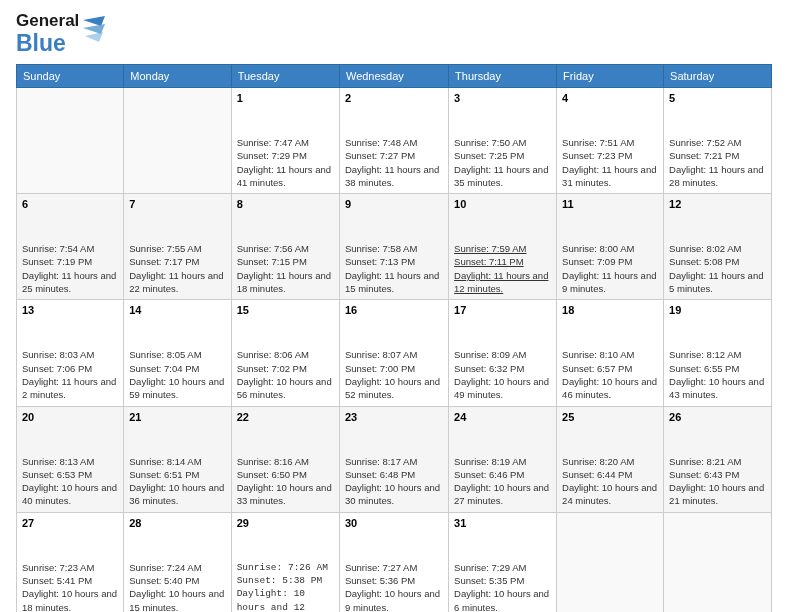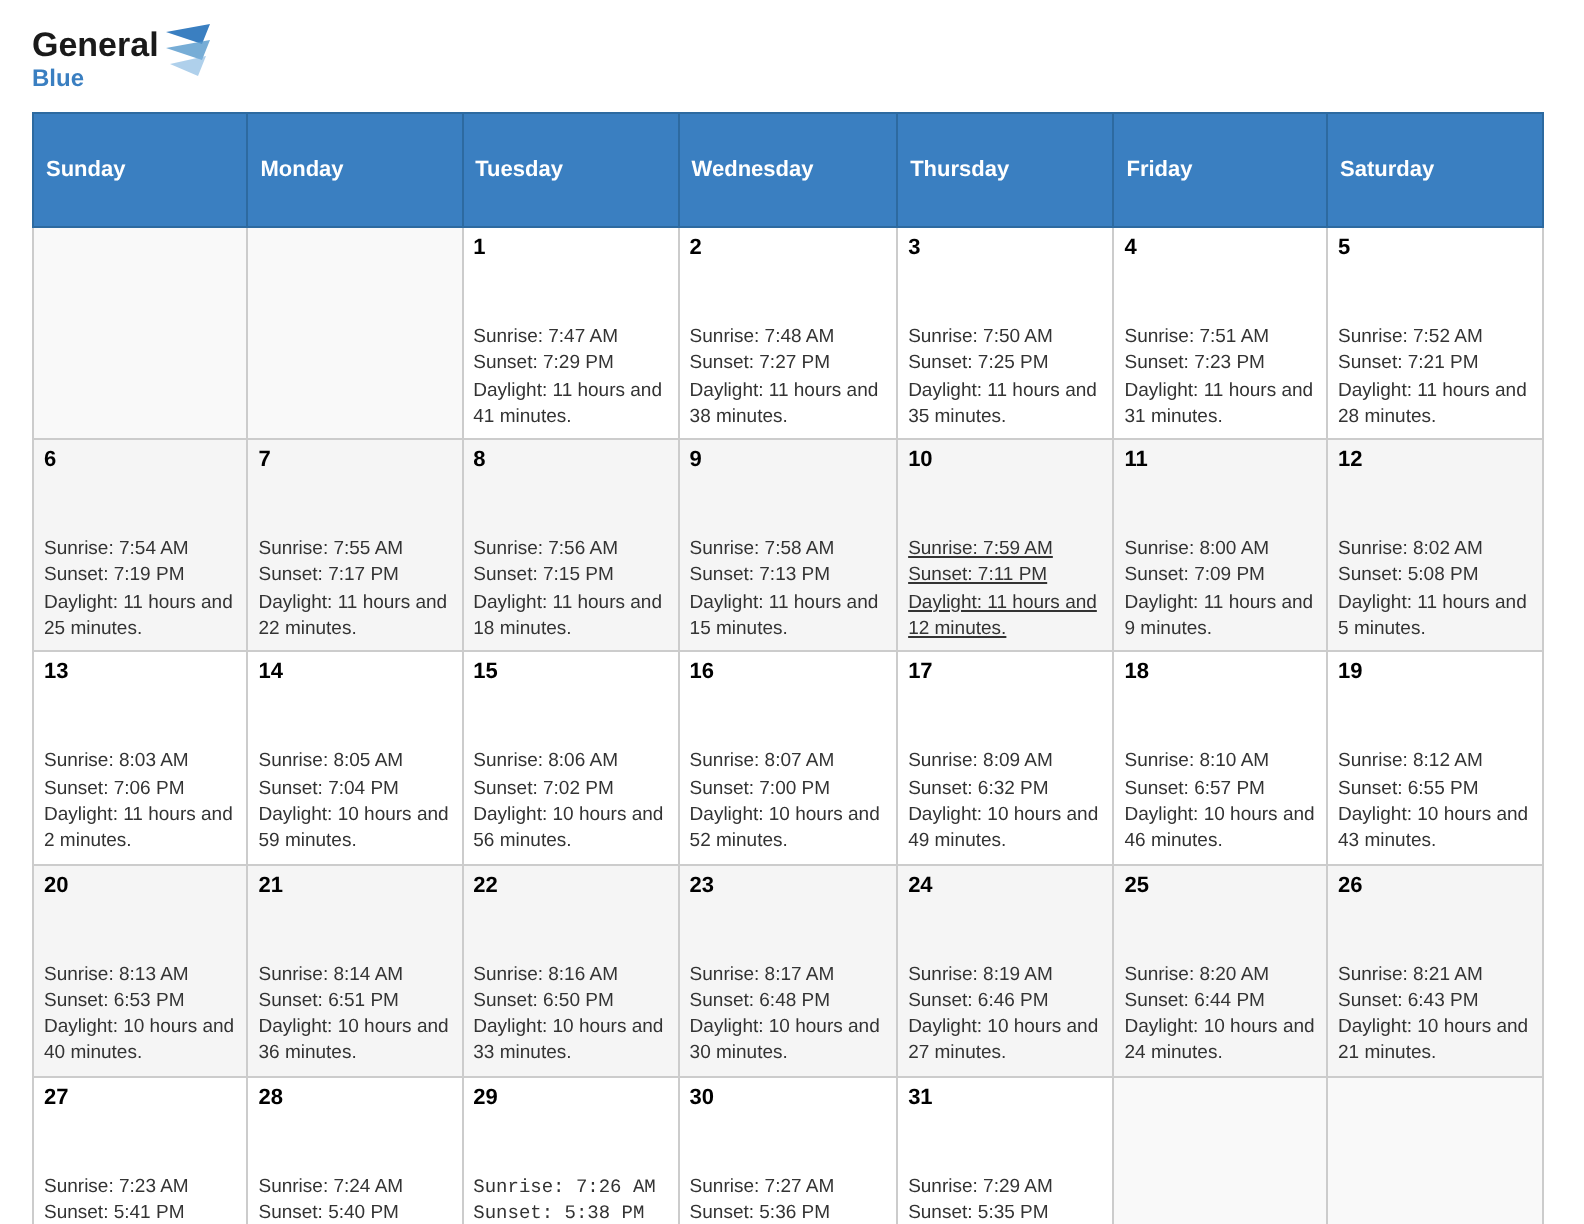--- a/index.html
+++ b/index.html
@@ -37,24 +37,24 @@
       color: #555;
     }
     table {
       width: 100%;
       border-collapse: collapse;
       font-size: 10px;
     }
     thead tr th {
       background: #3a7fc1;
       color: #fff;
-      padding: 22px 6px;
+      padding: 5px 6px;
       text-align: left;
       font-size: 11px;
-      font-weight: bold;
+      font-weight: normal;
       border: 1px solid #2d6aa0;
     }
     tbody tr td {
       border: 1px solid #ccc;
       vertical-align: top;
       padding: 4px 5px;
       width: 113px;
       height: 78px;
       background: #fff;
     }
@@ -79,21 +79,21 @@
   </style>
 </head>
 <body>
 
 <div class="page">
   <div class="header">
     <div class="logo">
     <div style="display:flex;align-items:center;gap:4px;">
       <div style="position:relative;">
         <div style="font-size:17px;font-weight:bold;color:#1a1a1a;line-height:1.1;">General</div>
-        <div style="font-size:12px;font-weight:bold;color:#3a7fc1;line-height:1.1;">Blue</div>
+        <div style="font-size:23px;font-weight:bold;color:#3a7fc1;line-height:1.1;">Blue</div>
       </div>
       <svg width="22" height="36" viewBox="0 0 22 36">
         <polygon points="0,4 22,0 18,10" fill="#3a7fc1"></polygon>
         <polygon points="0,12 22,8 18,18" fill="#5599cc" opacity="0.8"></polygon>
         <polygon points="2,20 20,16 16,26" fill="#7ab0dd" opacity="0.6"></polygon>
       </svg>
     </div>
   </div>
     <div class="title-block">
       <div class="month-title"></div>

